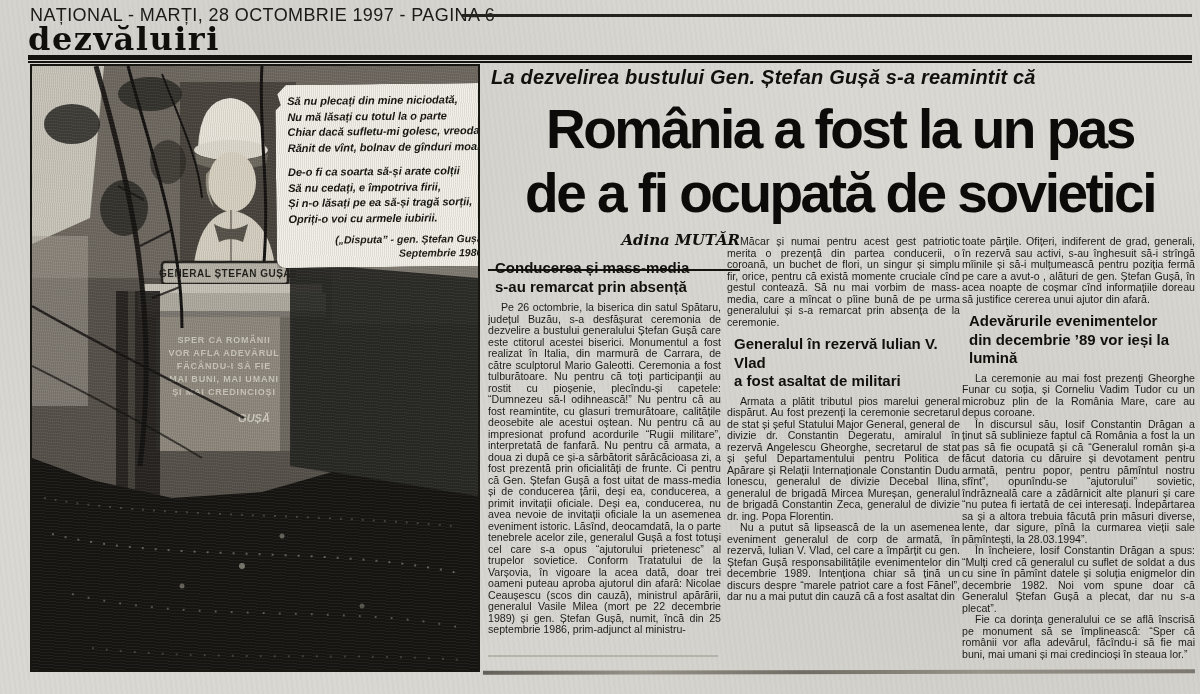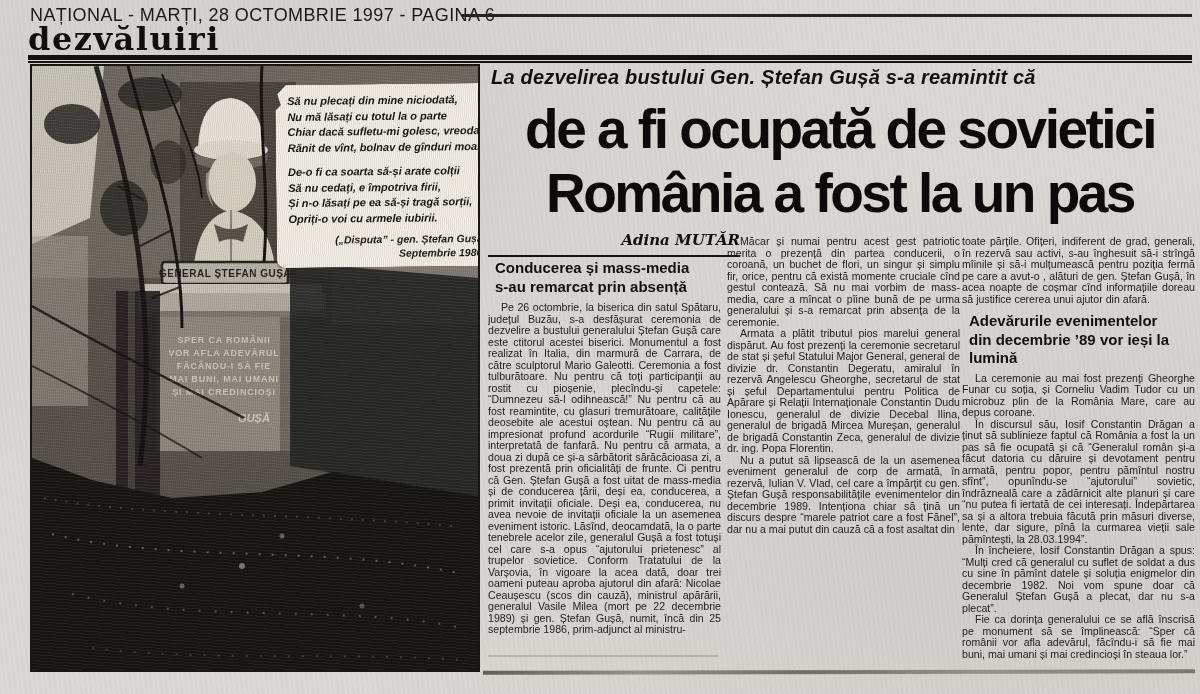--- a/index.html
+++ b/index.html
@@ -51,21 +51,21 @@
     position:absolute;left:491px;top:66px;width:702px;
     font-size:20px;font-weight:bold;font-style:italic;letter-spacing:.2px;color:#11100d;white-space:nowrap;
   }
   .headline{
     position:absolute;left:486px;top:97px;width:708px;text-align:center;
     font-weight:800;font-size:55px;line-height:64px;letter-spacing:-2.5px;color:#0c0b09;
   }
   .byline{
     position:absolute;left:488px;top:231px;width:252px;
     font-family:"DejaVu Serif",serif;font-weight:bold;font-style:italic;font-size:15px;
-    text-align:right;border-bottom:2.5px solid #15140f;padding-bottom:6px;color:#12110d;
+    text-align:right;border-bottom:2.5px solid #15140f;padding-bottom:20px;color:#12110d;
   }
   
   .col{position:absolute;width:233px;font-size:10.6px;line-height:11.5px;text-align:justify;color:#1d1c19;overflow:hidden;}
   .col-1{left:488px;top:259px;height:407px;}
   .col-2{left:727px;top:236px;height:430px;}
   .col-3{left:962px;top:236px;height:430px;}
   .col p{margin:0;text-indent:13px;}
   .col p.cont{text-indent:0;}
   .col-head{
     font-size:15px;line-height:18.5px;font-weight:bold;
@@ -176,35 +176,39 @@
       <div class="poem-line">Să nu cedați, e împotriva firii,</div>
       <div class="poem-line">Și n-o lăsați pe ea să-și tragă sorții,</div>
       <div class="poem-line">Opriți-o voi cu armele iubirii.</div>
       <div class="poem-attr first">(„Disputa” - gen. Ștefan Gușă,</div>
       <div class="poem-attr">Septembrie 1986)</div>
     </div>
   </div>
 
   <div class="kicker">La dezvelirea bustului Gen. Ștefan Gușă s-a reamintit că</div>
   <div class="headline">
+    <div>România a fost la un pas</div>
     <div>de a fi ocupată de sovietici</div>
-    <div>România a fost la un pas</div>
   </div>
   <div class="byline">Adina MUTĂR</div>
 
   <div class="col col-1">
     <div class="col-head">
       <div>Conducerea și mass-media</div>
       <div>s-au remarcat prin absență</div>
     </div>
     <p>Pe 26 octombrie, la biserica din satul Spătaru, județul Buzău, s-a desfășurat ceremonia de dezvelire a bustului generalului Ștefan Gușă care este ctitorul acestei biserici. Monumentul a fost realizat în Italia, din marmură de Carrara, de către sculptorul Mario Galeotti. Ceremonia a fost tulburătoare. Nu pentru că toți participanții au rostit cu pioșenie, plecîndu-și capetele: “Dumnezeu să-l odihnească!” Nu pentru că au fost reamintite, cu glasuri tremurătoare, calitățile deosebite ale acestui oștean. Nu pentru că au impresionat profund acordurile “Rugii militare”, interpretată de fanfară. Nu pentru că armata, a doua zi după ce și-a sărbătorit sărăcăcioasa zi, a fost prezentă prin oficialități de frunte. Ci pentru că Gen. Ștefan Gușă a fost uitat de mass-media și de conducerea țării, deși ea, conducerea, a primit invitații oficiale. Deși ea, conducerea, nu avea nevoie de invitații oficiale la un asemenea eveniment istoric. Lăsînd, deocamdată, la o parte tenebrele acelor zile, generalul Gușă a fost totuși cel care s-a opus “ajutorului prietenesc” al trupelor sovietice. Conform Tratatului de la Varșovia, în vigoare la acea dată, doar trei oameni puteau aproba ajutorul din afară: Nicolae Ceaușescu (scos din cauză), ministrul apărării, generalul Vasile Milea (mort pe 22 decembrie 1989) și gen. Ștefan Gușă, numit, încă din 25 septembrie 1986, prim-adjunct al ministru-</p>
   </div>
 
   <div class="col col-2">
     <p>Măcar și numai pentru acest gest patriotic merita o prezență din partea conducerii, o coroană, un buchet de flori, un singur și simplu fir, orice, pentru că există momente cruciale cînd gestul contează. Să nu mai vorbim de mass-media, care a mîncat o pîine bună de pe urma generalului și s-a remarcat prin absența de la ceremonie.</p>
+    <div class="col-head mid">
+      <div>Generalul în rezervă Iulian V. Vlad</div>
+      <div>a fost asaltat de militari</div>
+    </div>
     <p>Armata a plătit tributul pios marelui general dispărut. Au fost prezenți la ceremonie secretarul de stat și șeful Statului Major General, general de divizie dr. Constantin Degeratu, amiralul în rezervă Angelescu Gheorghe, secretarul de stat și șeful Departamentului pentru Politica de Apărare și Relații Internaționale Constantin Dudu Ionescu, generalul de divizie Decebal Ilina, generalul de brigadă Mircea Mureșan, generalul de brigadă Constantin Zeca, generalul de divizie dr. ing. Popa Florentin.</p>
     <p>Nu a putut să lipsească de la un asemenea eveniment generalul de corp de armată, în rezervă, Iulian V. Vlad, cel care a împărțit cu gen. Ștefan Gușă responsabilitățile evenimentelor din decembrie 1989. Intenționa chiar să țină un discurs despre “marele patriot care a fost Fănel”, dar nu a mai putut din cauză că a fost asaltat din</p>
   </div>
 
   <div class="col col-3">
     <p class="cont">toate părțile. Ofițeri, indiferent de grad, generali, în rezervă sau activi, s-au înghesuit să-i strîngă mîinile și să-i mulțumească pentru poziția fermă pe care a avut-o , alături de gen. Ștefan Gușă, în acea noapte de coșmar cînd informațiile doreau să justifice cererea unui ajutor din afară.</p>
     <div class="col-head mid">
       <div>Adevărurile evenimentelor</div>
       <div>din decembrie ’89 vor ieși la lumină</div>
     </div>

